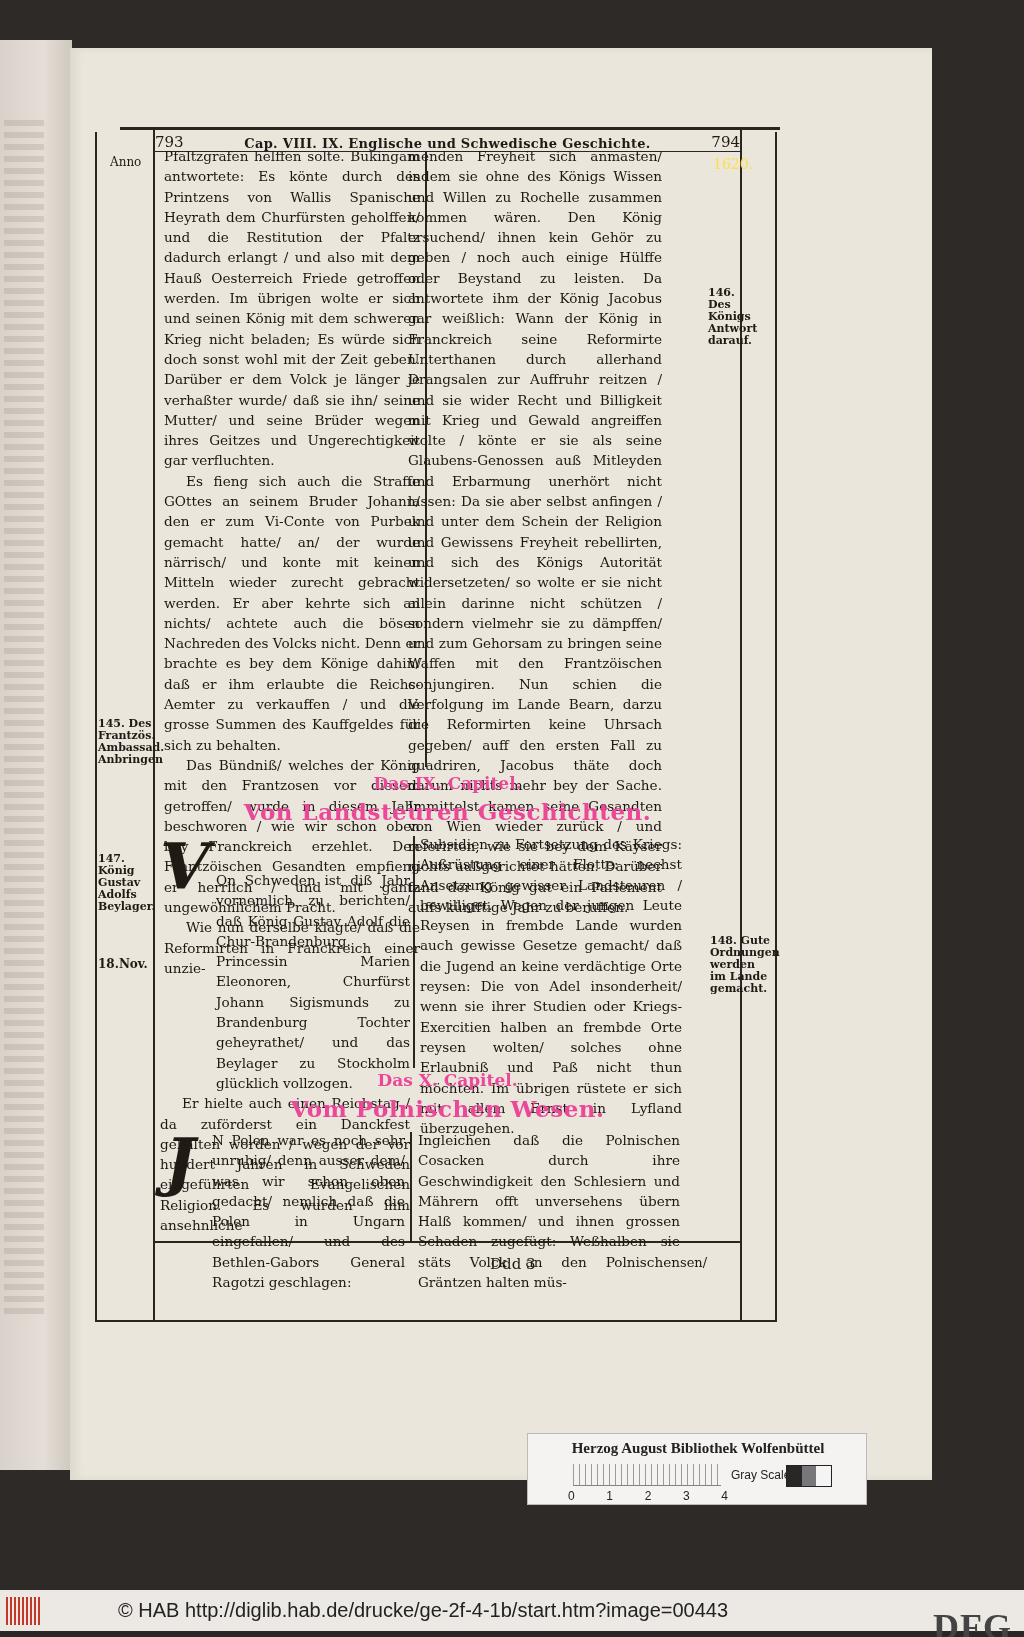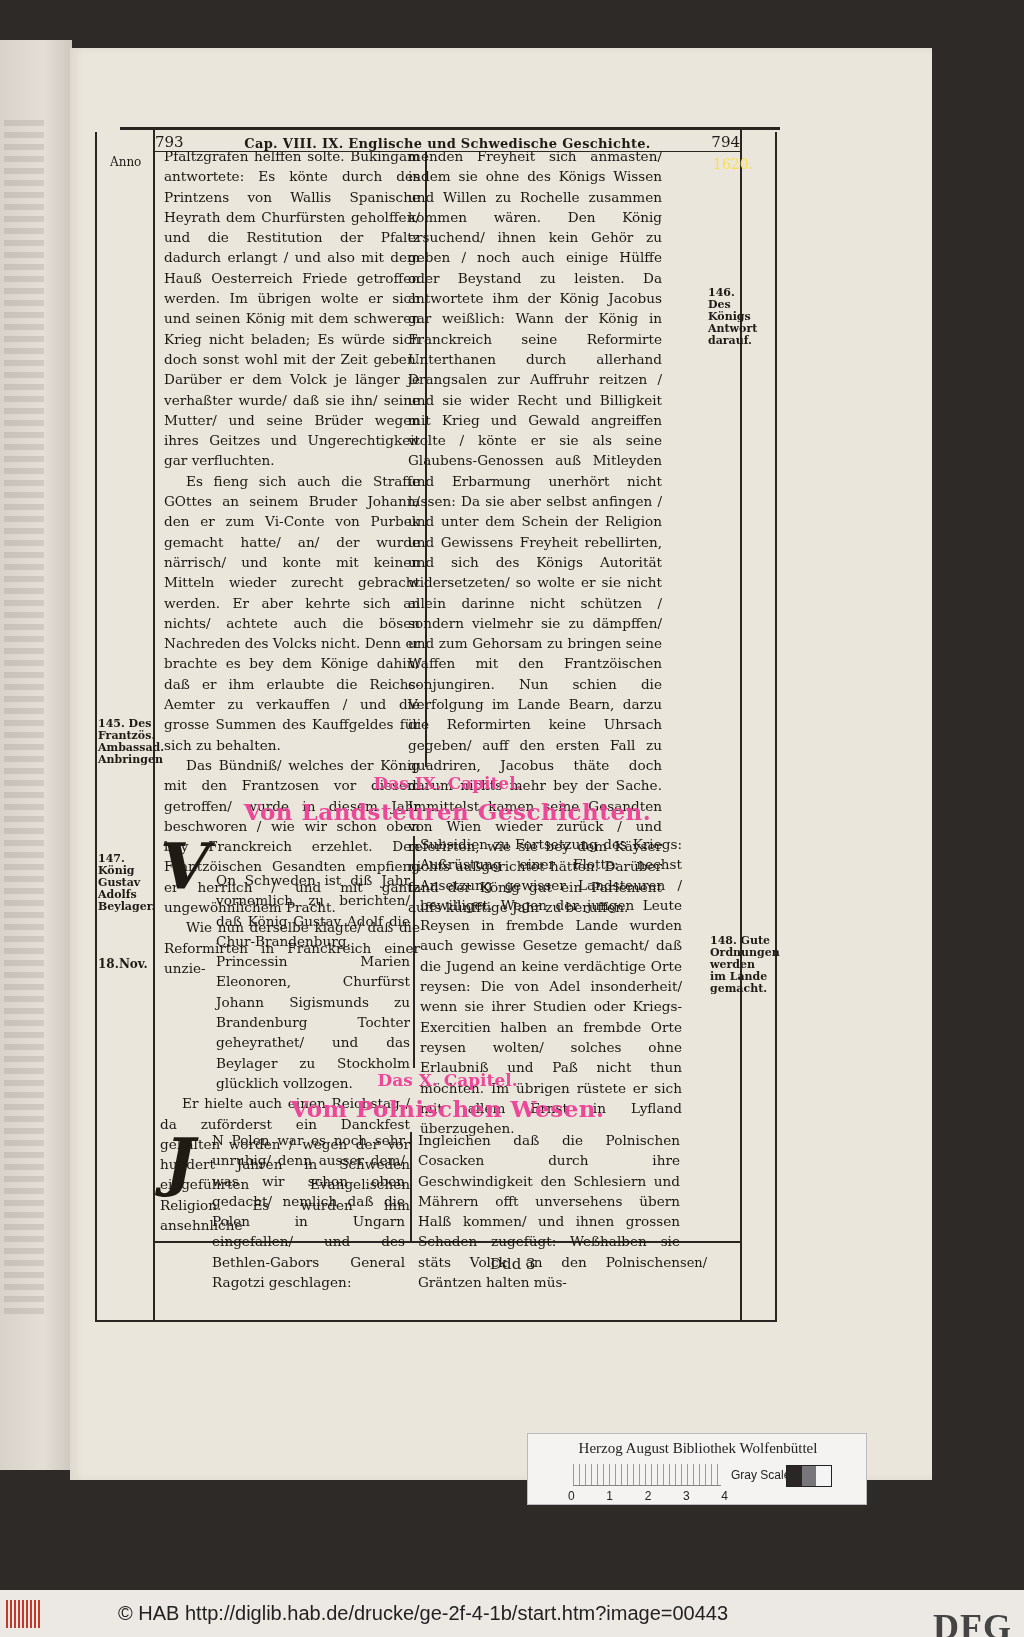--- a/index.html
+++ b/index.html
@@ -20,27 +20,27 @@
   .col { position: absolute; color: #1c1712; font-size: 13.6px; line-height: 20.3px; text-align: justify; }
   .col p { margin: 0; }
   .col .indent { text-indent: 22px; }
   .chapter { position: absolute; left: 155px; width: 585px; text-align: center; color: #ec4899; }
   .chapter.small { font-size: 17px; font-weight: bold; }
   .chapter.big { font-size: 23px; font-weight: bold; letter-spacing: 0.5px; }
   .initial { position: absolute; font-size: 64px; font-weight: bold; font-style: italic; color: #201a14; line-height: 64px; }
   .sig { position: absolute; left: 490px; top: 1255px; font-size: 15px; color: #1c1712; }
   .catch { position: absolute; left: 680px; top: 1255px; font-size: 13px; color: #1c1712; }
   .target { position: absolute; left: 527px; top: 1433px; width: 340px; height: 72px; background: #f4f3f1; border: 1px solid #bbb; }
-  .target .lib { position: absolute; left: 0; top: 6px; width: 340px; text-align: center; font-family: "Liberation Serif", serif; font-weight: normal; font-size: 15px; color: #222; }
+  .target .lib { position: absolute; left: 0; top: 6px; width: 340px; text-align: center; font-family: "Liberation Serif", serif; font-weight: bold; font-size: 15px; color: #222; }
   .target .scale { position: absolute; left: 45px; top: 30px; width: 148px; height: 22px; border-bottom: 1px solid #555; background: repeating-linear-gradient(90deg, #777 0 1px, transparent 1px 6px); opacity: 0.7; }
   .target .nums { position: absolute; left: 40px; top: 55px; width: 160px; display: flex; justify-content: space-between; font-family: "Liberation Sans", sans-serif; font-size: 12px; color: #222; }
   .target .gs-label { position: absolute; left: 203px; top: 34px; font-family: "Liberation Sans", sans-serif; font-size: 12px; color: #222; }
   .target .gs { position: absolute; left: 258px; top: 31px; width: 46px; height: 22px; border: 1px solid #222; display: flex; }
   .target .gs span { flex: 1; }
-  .footer { position: absolute; left: 0; top: 1590px; width: 1024px; height: 47px; background: #ece9e4; display: flex; align-items: center; }
+  .footer { position: absolute; left: 0; top: 1590px; width: 1024px; height: 41px; background: #ece9e4; display: flex; align-items: center; }
   .footer .barcode { margin-left: 6px; width: 36px; height: 28px; background: repeating-linear-gradient(90deg, #c0392b 0 2px, transparent 2px 4px); }
   .footer .credit { margin-left: 76px; font-family: "Liberation Sans", sans-serif; font-size: 20px; color: #222; }
   .footer .dfg { position: absolute; right: 12px; top: 16px; font-family: Liberation Serif, serif; font-weight: bold; font-size: 36px; color: #444; letter-spacing: 1px; }
 </style>
 </head>
 <body>
 
 <div class="scan-bg"></div>
 <div class="left-page">
     <div class="ghost"></div>

